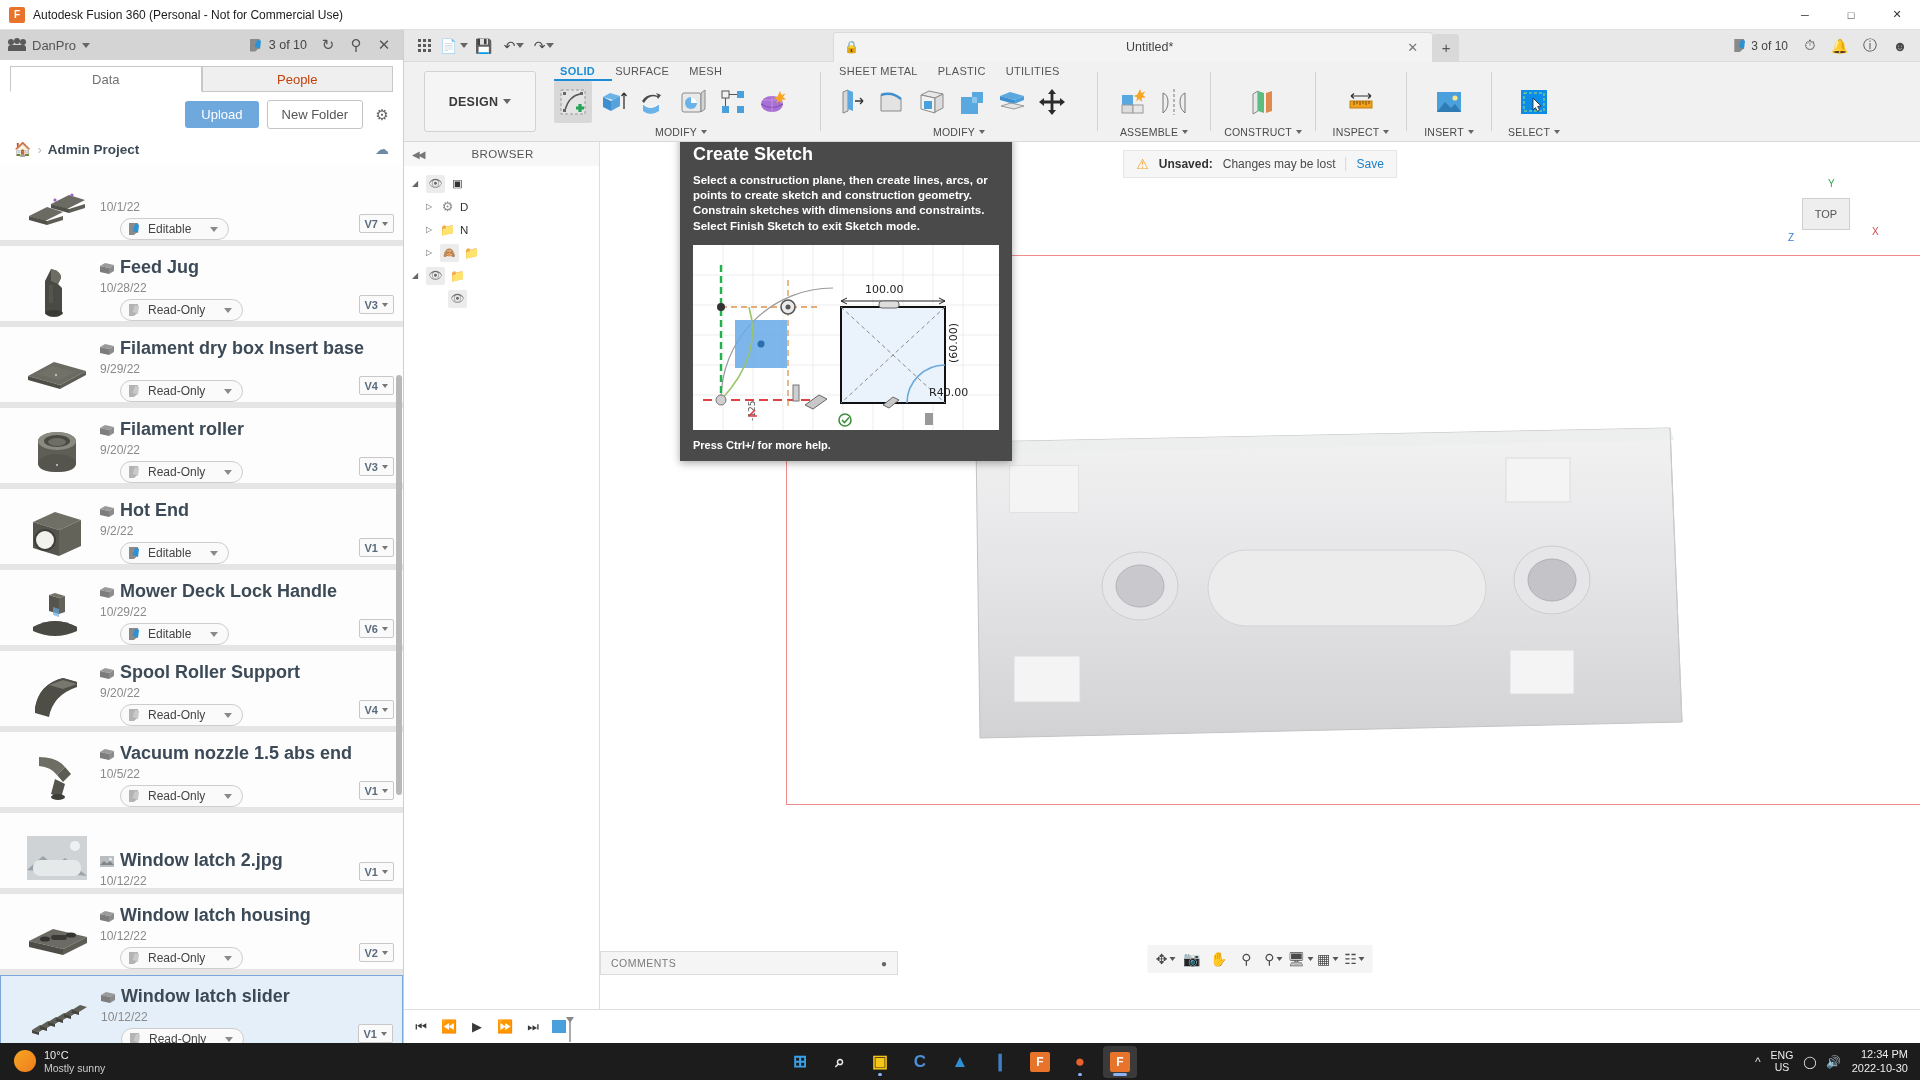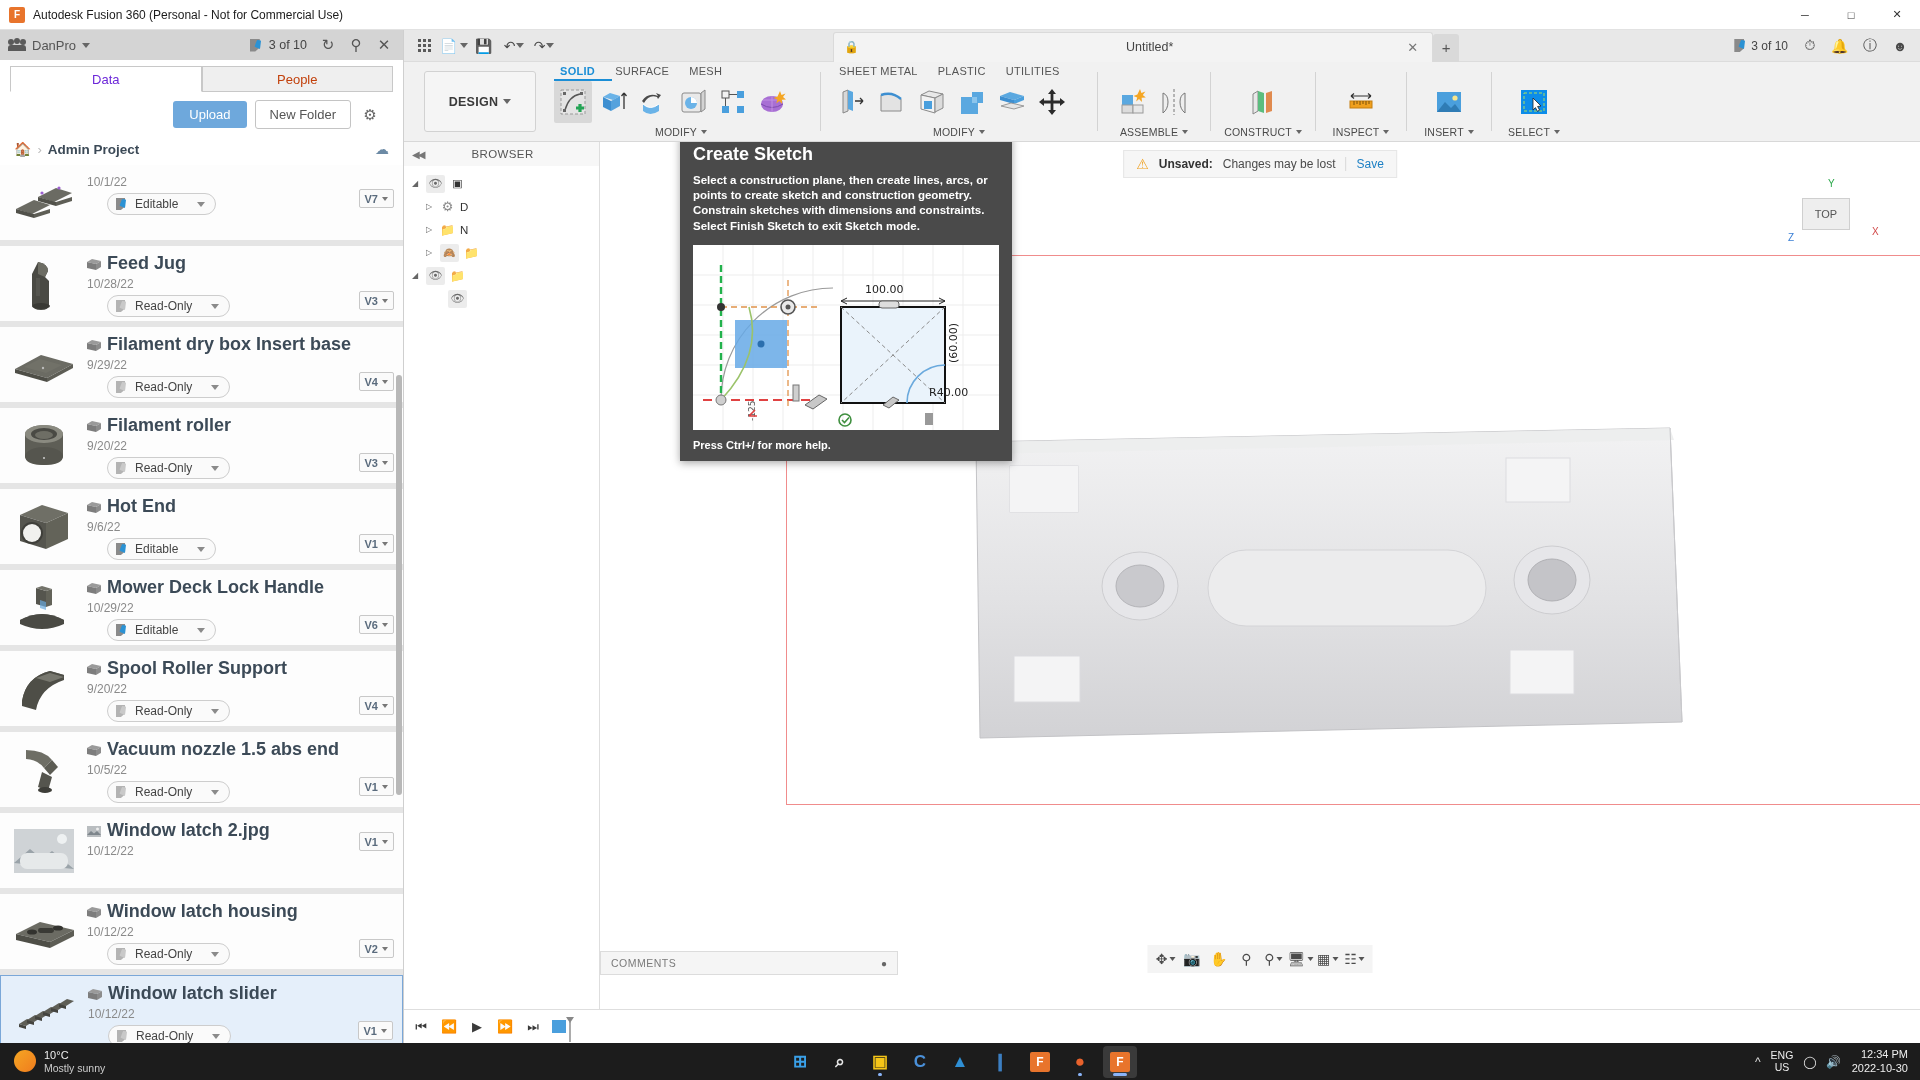--- a/index.html
+++ b/index.html
@@ -78,24 +78,24 @@
     clip-path: polygon(0 40%,70% 0,100% 35%,30% 100%);
   }
   #dp-count { font-size: 12.5px; color: #444; }
   .dp-hicon { width: 22px; height: 22px; display:flex; align-items:center; justify-content:center; color:#555; font-size:15px; }
   #dp-tabs { display: flex; padding: 6px 10px 0 10px; flex: none; }
   .dp-tab {
     flex: 1; height: 26px; display: flex; align-items: center;
     justify-content: center; font-size: 13px; color: #c2410c;
     border: 1px solid #c8c8c8; background: #efefef;
   }
-  .dp-tab.active { background: #fff; border-bottom-color: #fff; color: #6d28d9; }
+  .dp-tab.active { background: #fff; border-bottom-color: #fff; color: #737373; }
   #dp-actions {
     display: flex; justify-content: flex-end; align-items: center; gap: 8px;
-    padding: 8px 22px; flex: none;
+    padding: 8px 10px; flex: none;
   }
   .btn-primary {
     background: #6ea8dc; color: #fff; border: none; border-radius: 3px;
     font-size: 13px; padding: 6px 16px; font-family: inherit; cursor: pointer;
   }
   .btn-ghost {
     background: #fff; color: #555; border: 1px solid #c4c4c4; border-radius: 3px;
     font-size: 13px; padding: 6px 14px; font-family: inherit; cursor: pointer;
   }
   .gear-btn { width: 22px; height: 22px; display:flex; align-items:center; justify-content:center; color:#666; font-size:15px; }
@@ -103,23 +103,23 @@
     display: flex; align-items: center; gap: 6px; padding: 4px 14px 8px 14px;
     flex: none; position: relative;
   }
   .home-ico { font-size: 14px; color: #666; }
   .crumb-sep { color: #bdbdbd; font-size: 13px; }
   #crumb-text { font-size: 13.5px; color: #3c4a57; font-weight: bold; }
   #crumb-globe { margin-left: auto; color: #6c8aa5; font-size: 14px; }
 
   #dp-list { flex: 1; overflow: hidden; position: relative; background: #fff; }
   .row {
-    height: 81px; display: flex; align-items: flex-start; position: relative;
+    height: 81px; display: flex; align-items: flex-end; position: relative;
     border-bottom: 6px solid #e5e5e5; background: #fdfdfd;
-    padding: 4px 0 0 11px;
+    padding: 4px 0 0 24px;
   }
   .row.selected { background: #e5effa; border: 1px solid #7aa7d8; border-bottom: 6px solid #e5e5e5; }
   .thumb {
     width: 66px; height: 60px; flex: none; margin-top: 4px;
     display: flex; align-items: center; justify-content: center; overflow: hidden;
   }
   .thumb svg { width: 64px; height: 56px; }
   .rowbody { flex: 1; padding-left: 10px; padding-top: 3px; position: relative; }
   .rowtitle { display: flex; align-items: center; gap: 6px; }
   .kindicon { width: 14px; height: 13px; flex: none; }
@@ -488,21 +488,21 @@
               <ellipse cx="20" cy="34" rx="9" ry="9" fill="#f1f1ee"></ellipse>
             </svg>
           </div>
           <div class="rowbody"><div class="rowtitle">
               <span class="kindicon"><svg viewBox="0 0 14 13">
                   <path d="M0 4l5-3 9 2-5 3z" fill="#9a9a9a"></path>
                   <path d="M0 4v6l9 2V6z" fill="#7d7d7d"></path>
                   <path d="M9 6l5-3v6l-5 3z" fill="#8c8c8c"></path>
                 </svg></span>
               <span class="rowname">Hot End</span>
-            </div><div class="rowdate">9/6/22</div><div class="perm editable">
+            </div><div class="rowdate">9/2/22</div><div class="perm editable">
               <span class="permflag"></span>
               <span class="permlabel">Editable</span>
               <span class="caret-dn"></span>
             </div><div class="verbadge">
               <span>V1</span>
               <span class="caret-dn"></span>
             </div></div>
         </div>
         <div class="row">
           <div class="thumb">

